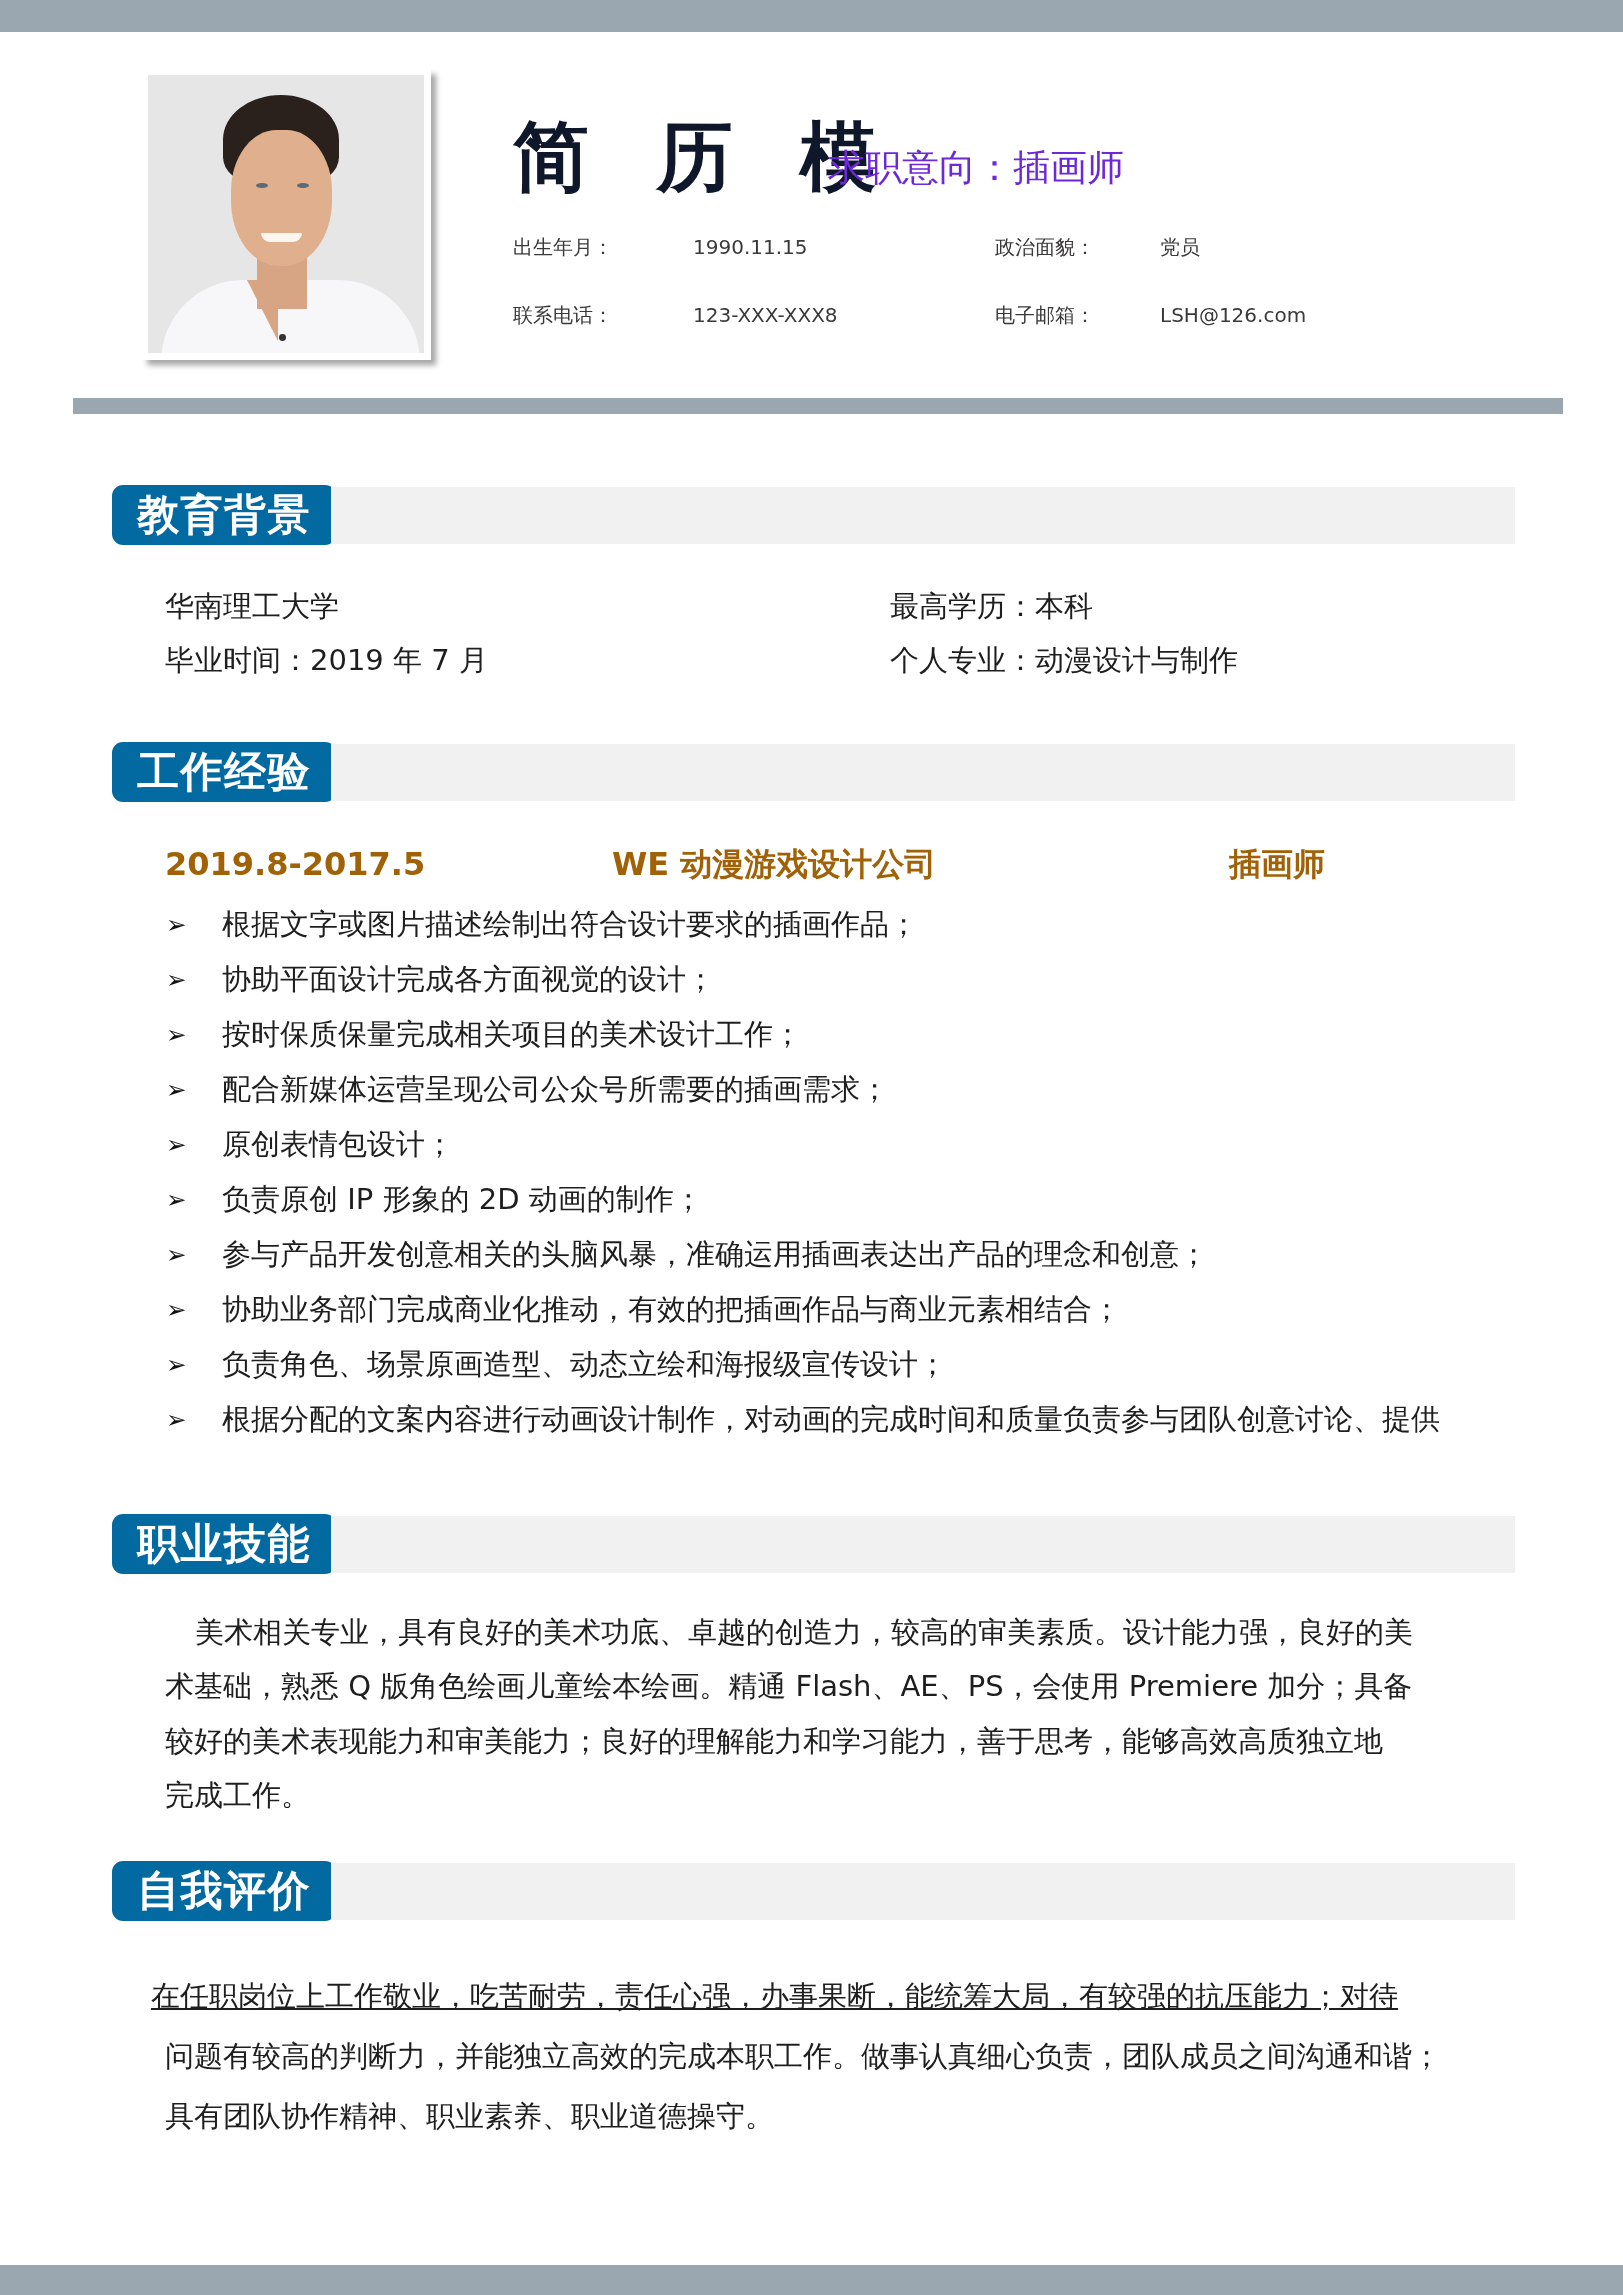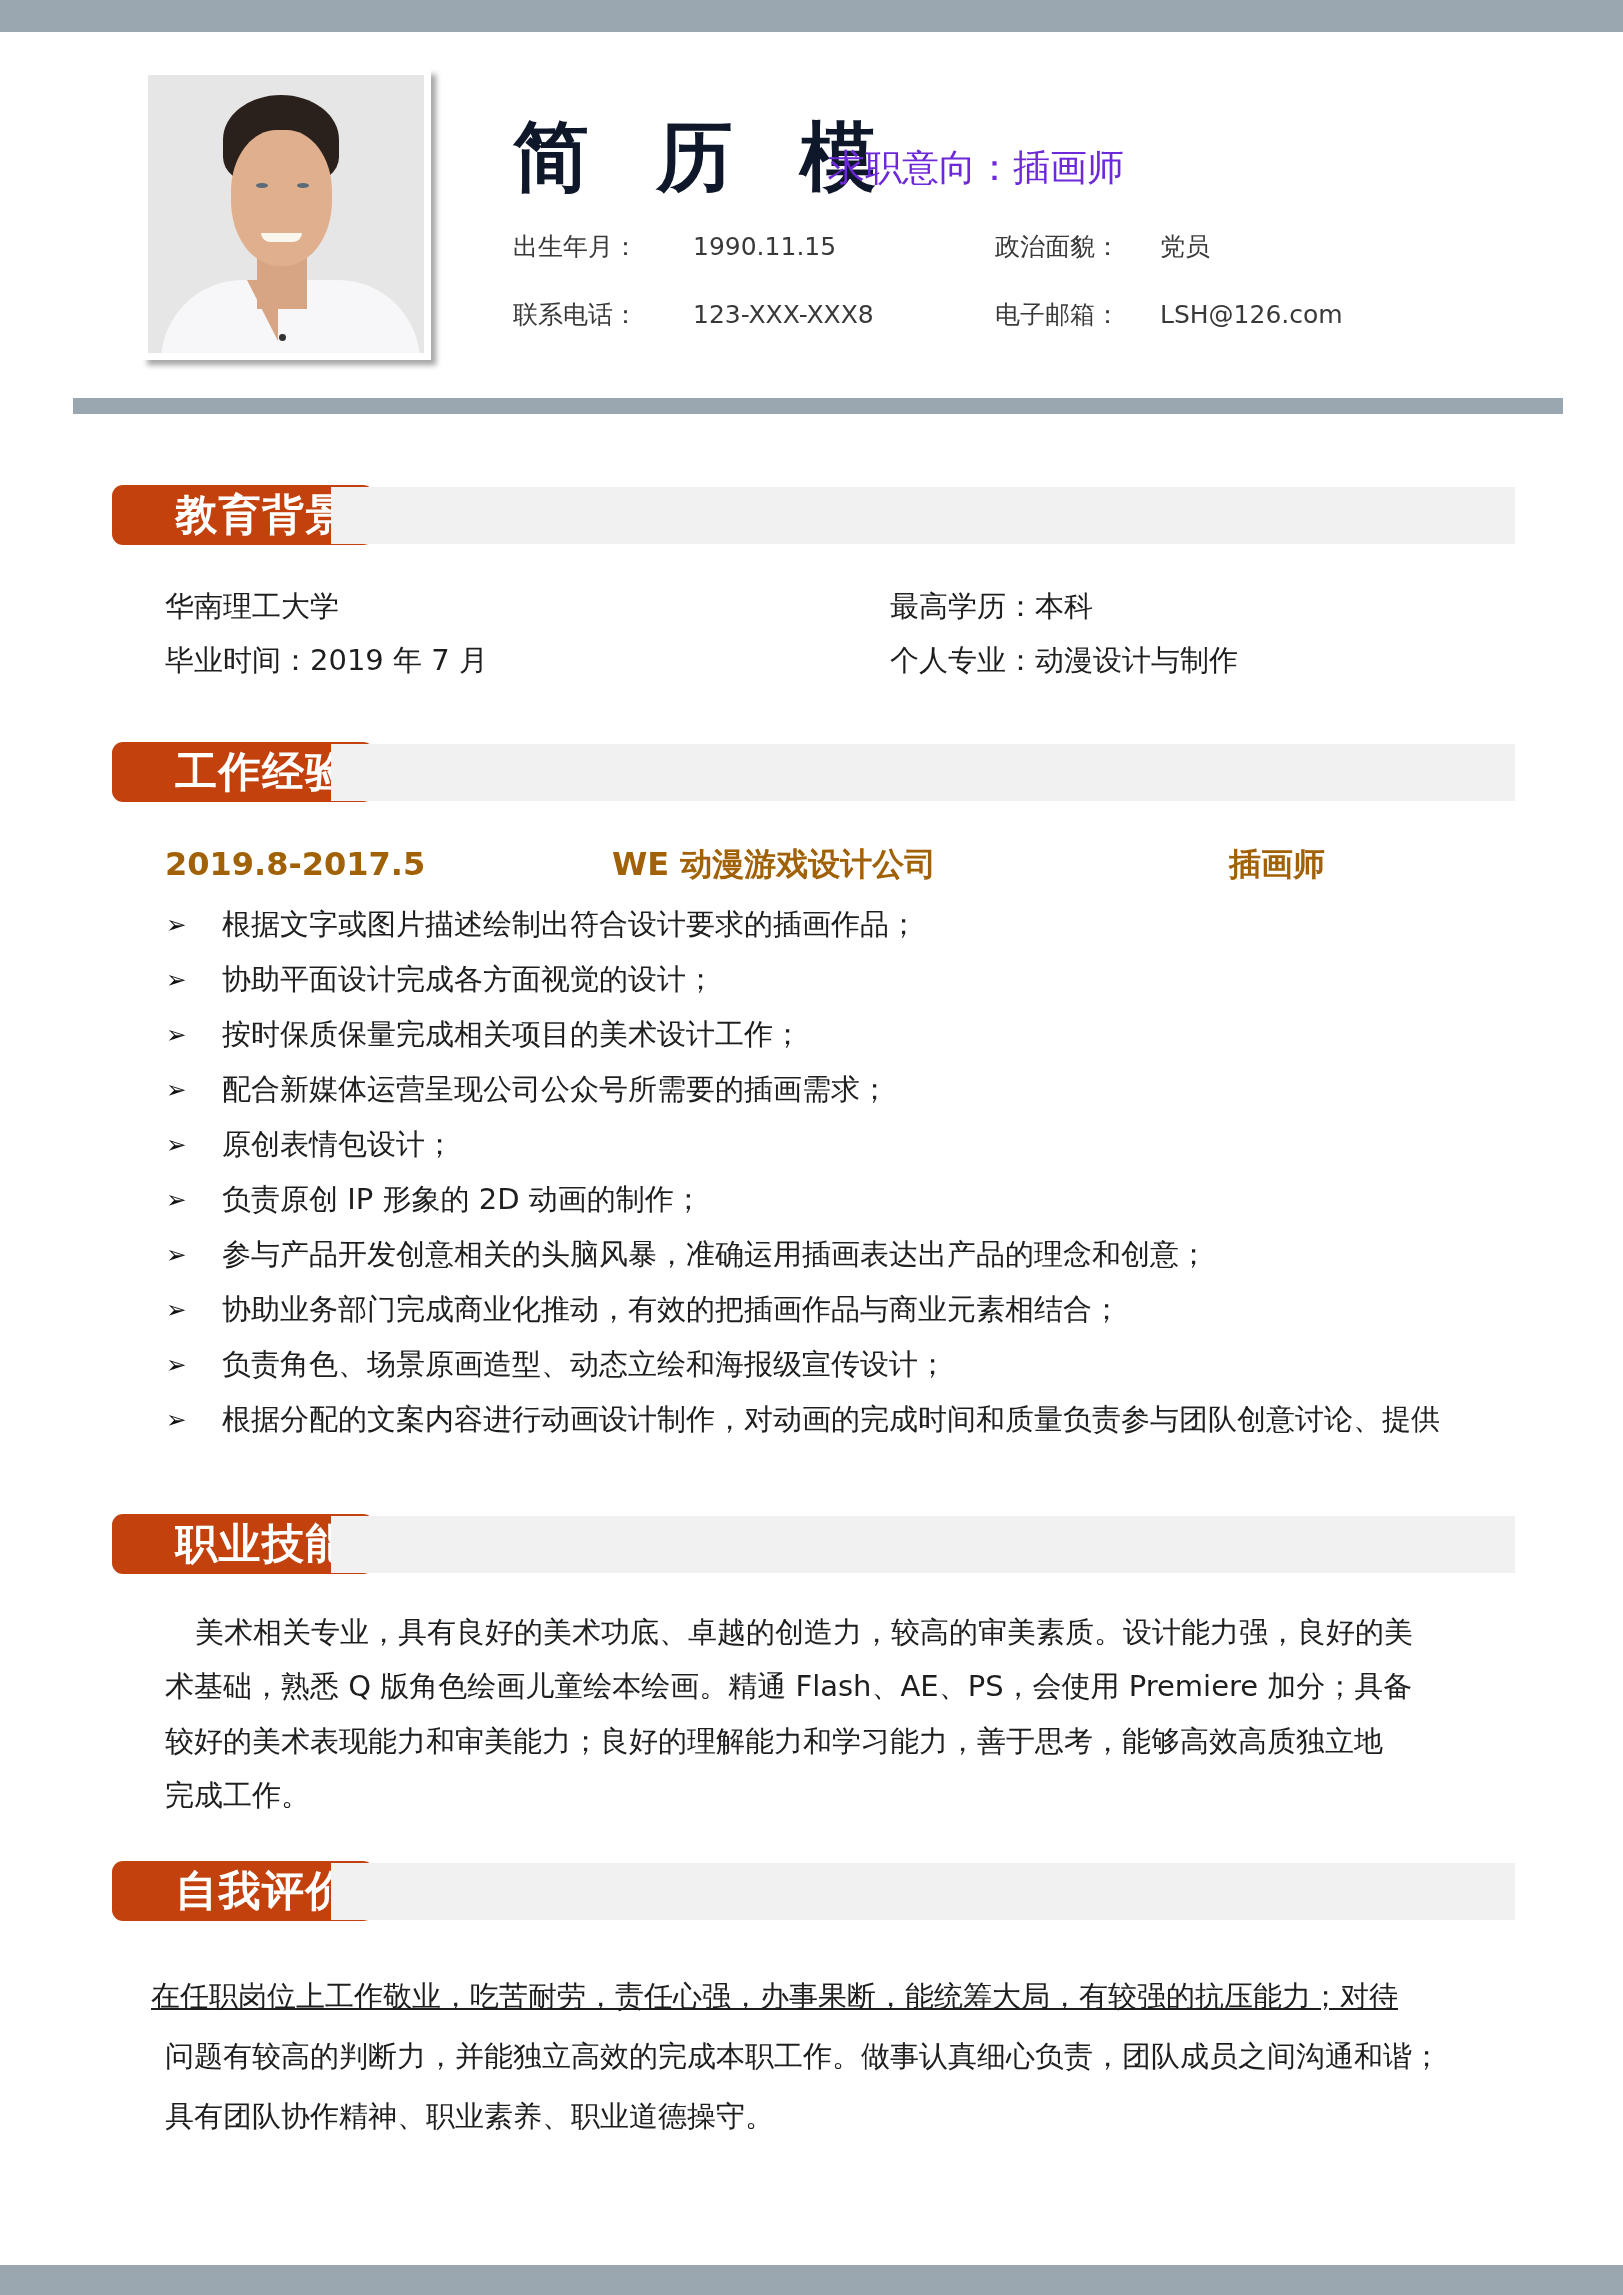--- a/index.html
+++ b/index.html
@@ -26,25 +26,25 @@
   .photo .eye { position: absolute; top: 108px; width: 12.3px; height: 5.5px; background: #5c6b78; border-radius: 50%; }
   .photo .smile { position: absolute; left: 113px; top: 158px; width: 41px; height: 9.5px; background: #fbf6ee; border-radius: 0 0 20.5px 20.5px; }
   .photo .neck { position: absolute; left: 109px; top: 179px; width: 50px; height: 55px; background: #d7a584; }
   .photo .shirt { position: absolute; left: 13.6px; top: 205px; width: 259px; height: 95px; background: #f7f7f9; border-radius: 82px 82px 0 0; }
   .photo .collar-l { position: absolute; left: 99px; top: 205px; width: 0; height: 0; border-left: 31px solid transparent; border-top: 61px solid #d7a584; }
   .photo .button { position: absolute; left: 131px; top: 259px; width: 6.8px; height: 6.8px; background: #333; border-radius: 50%; }
 
   .title { left: 513px; top: 109px; font-size: 76px; font-weight: bold; color: #0f172a; letter-spacing: 20.5px; line-height: 95px; white-space: nowrap; }
   .subtitle { left: 828px; top: 140px; font-size: 37px; color: #6d28d9; line-height: 55px; white-space: nowrap; }
 
-  .info { font-size: 25px; color: #3a3838; line-height: 38px; white-space: nowrap; }
+  .info { font-size: 20px; color: #3a3838; line-height: 38px; white-space: nowrap; }
 
   .badge {
-    left: 112px; width: 224px; height: 60px; background: #c2410c; border-radius: 11px;
-    color: #ffffff; font-weight: bold; font-size: 42px; line-height: 60px; text-align: center; letter-spacing: 1.4px; padding-left: 38px;
+    left: 112px; width: 224px; height: 60px; background: #0369a1; border-radius: 11px;
+    color: #ffffff; font-weight: bold; font-size: 42px; line-height: 60px; text-align: center; letter-spacing: 1.4px;
   }
   .band { left: 331px; width: 1184px; height: 57px; background: #f1f1f1; }
 
   .body-text { font-size: 29px; color: #1e1e1e; line-height: 55px; white-space: nowrap; }
   .bold-row { font-size: 32px; font-weight: bold; color: #a16207; line-height: 41px; white-space: nowrap; }
 
   .bullets { left: 166px; top: 897px; margin: 0; padding: 0; list-style: none; }
   .bullets li { position: relative; height: 55px; font-size: 29px; line-height: 55px; color: #1e1e1e; white-space: nowrap; }
   .bullets li.tall { height: 109px; }
   .bullets .arrow { position: absolute; left: 0; top: 0; width: 20.5px; font-size: 24.5px; color: #111; }

